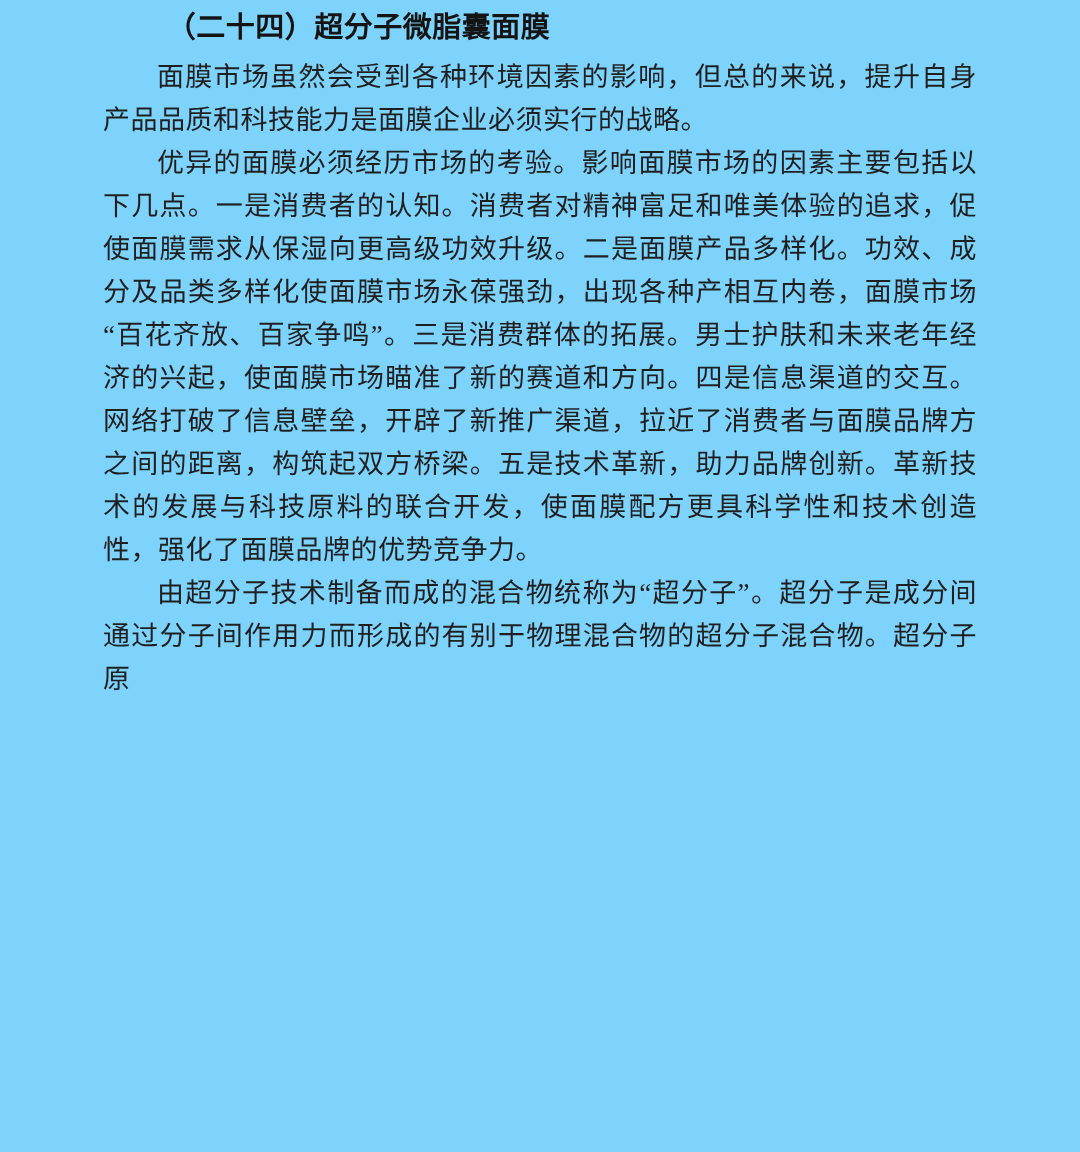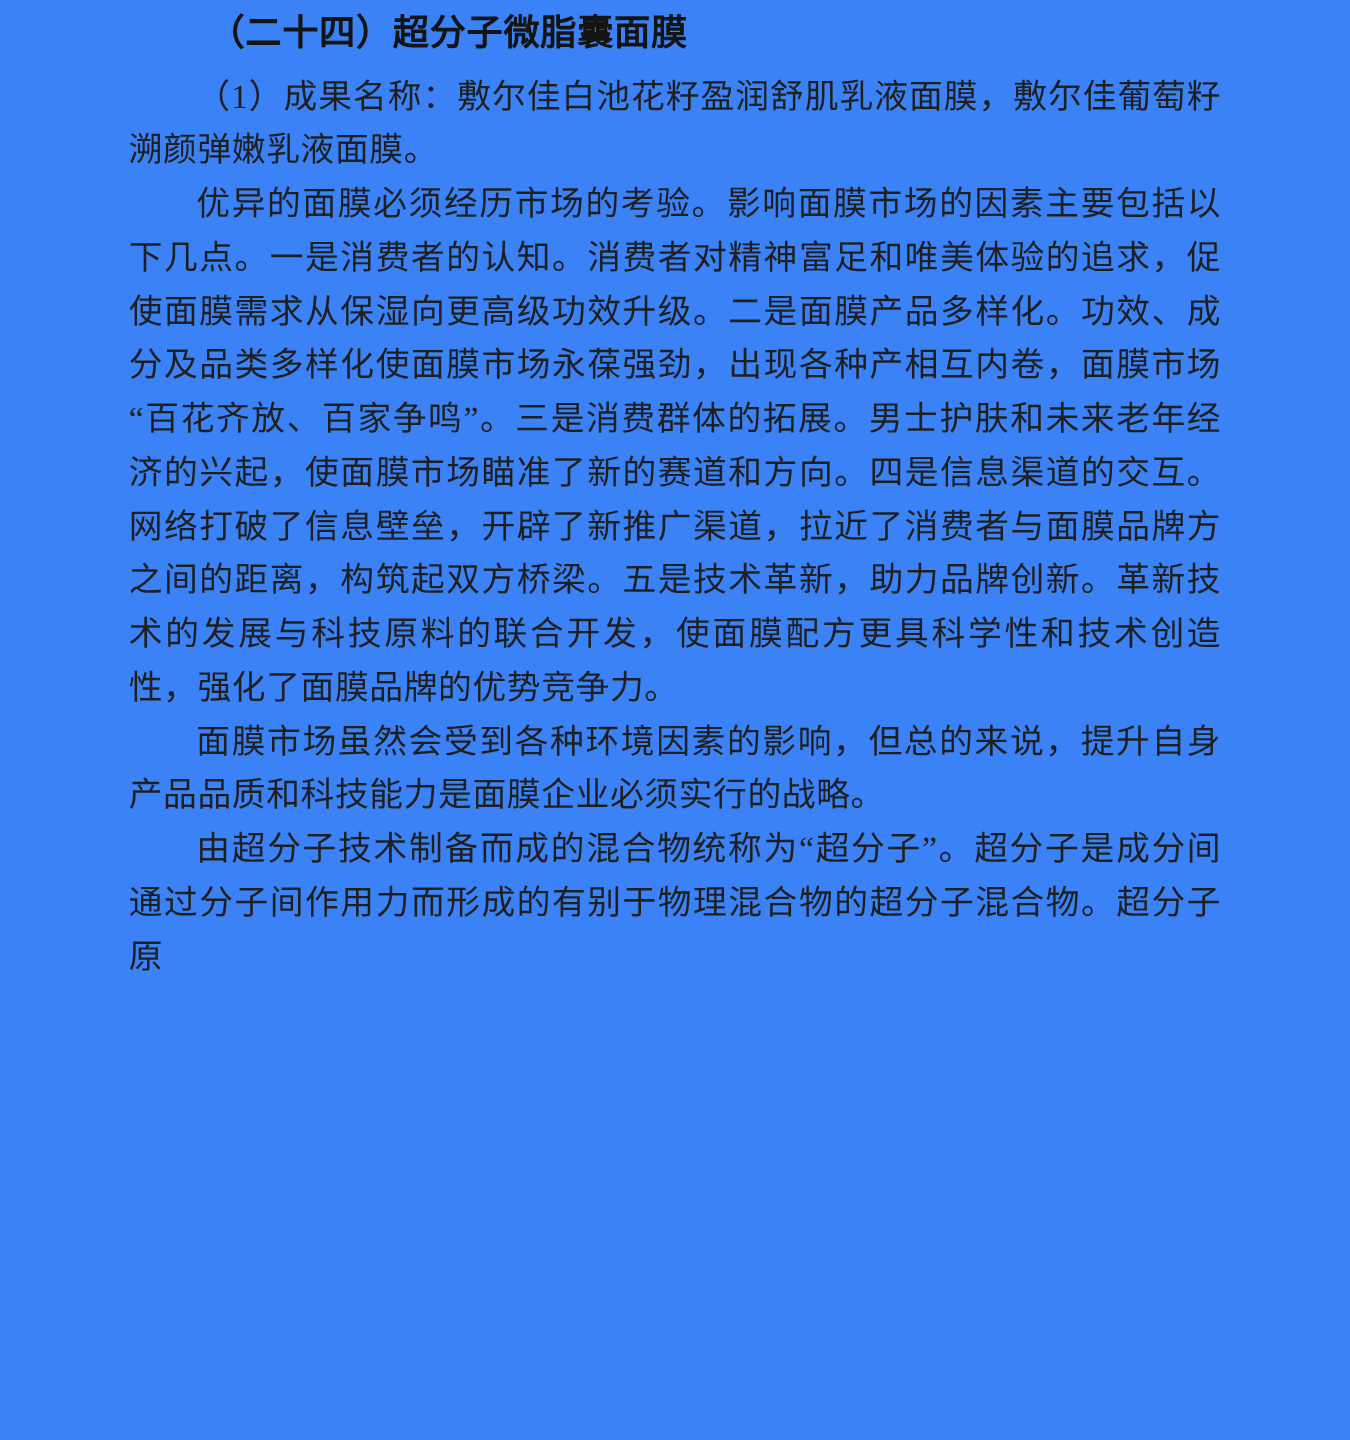--- a/index.html
+++ b/index.html
@@ -4,21 +4,21 @@
 <style>
   html, body {
     margin: 0;
     padding: 0;
     background: #ffffff;
   }
   .page {
     position: relative;
     width: 1080px;
     height: 1152px;
-    background: #3b82f6;
+    background: #7dd3fc;
     overflow: hidden;
     color: #1f1f1f;
     font-family: "Liberation Serif", "DejaVu Serif", serif;
   }
   .content {
     padding: 4px 103px 0 103px;
   }
   .doc-title {
     font-family: "Liberation Sans", "DejaVu Sans", sans-serif;
     font-weight: 700;
@@ -49,23 +49,22 @@
 </style>
 </head>
 <body>
 
 <div class="page">
   <div class="content">
 
     <h1 class="doc-title">（二十四）超分子微脂囊面膜</h1>
 
     <section>
-      <p class="para">（1）成果名称：敷尔佳白池花籽盈润舒肌乳液面膜，敷尔佳葡萄籽溯颜弹嫩乳液面膜。</p>
     </section>
 
     <section>
+      <p class="para">面膜市场虽然会受到各种环境因素的影响，但总的来说，提升自身产品品质和科技能力是面膜企业必须实行的战略。</p>
       <p class="para">优异的面膜必须经历市场的考验。影响面膜市场的因素主要包括以下几点。一是消费者的认知。消费者对精神富足和唯美体验的追求，促使面膜需求从保湿向更高级功效升级。二是面膜产品多样化。功效、成分及品类多样化使面膜市场永葆强劲，出现各种产相互内卷，面膜市场“百花齐放、百家争鸣”。三是消费群体的拓展。男士护肤和未来老年经济的兴起，使面膜市场瞄准了新的赛道和方向。四是信息渠道的交互。网络打破了信息壁垒，开辟了新推广渠道，拉近了消费者与面膜品牌方之间的距离，构筑起双方桥梁。五是技术革新，助力品牌创新。革新技术的发展与科技原料的联合开发，使面膜配方更具科学性和技术创造性，强化了面膜品牌的优势竞争力。</p>
-      <p class="para">面膜市场虽然会受到各种环境因素的影响，但总的来说，提升自身产品品质和科技能力是面膜企业必须实行的战略。</p>
       <p class="para">由超分子技术制备而成的混合物统称为“超分子”。超分子是成分间通过分子间作用力而形成的有别于物理混合物的超分子混合物。超分子原</p>
     </section>
 
   </div>
 </div>
 
 </body></html>

